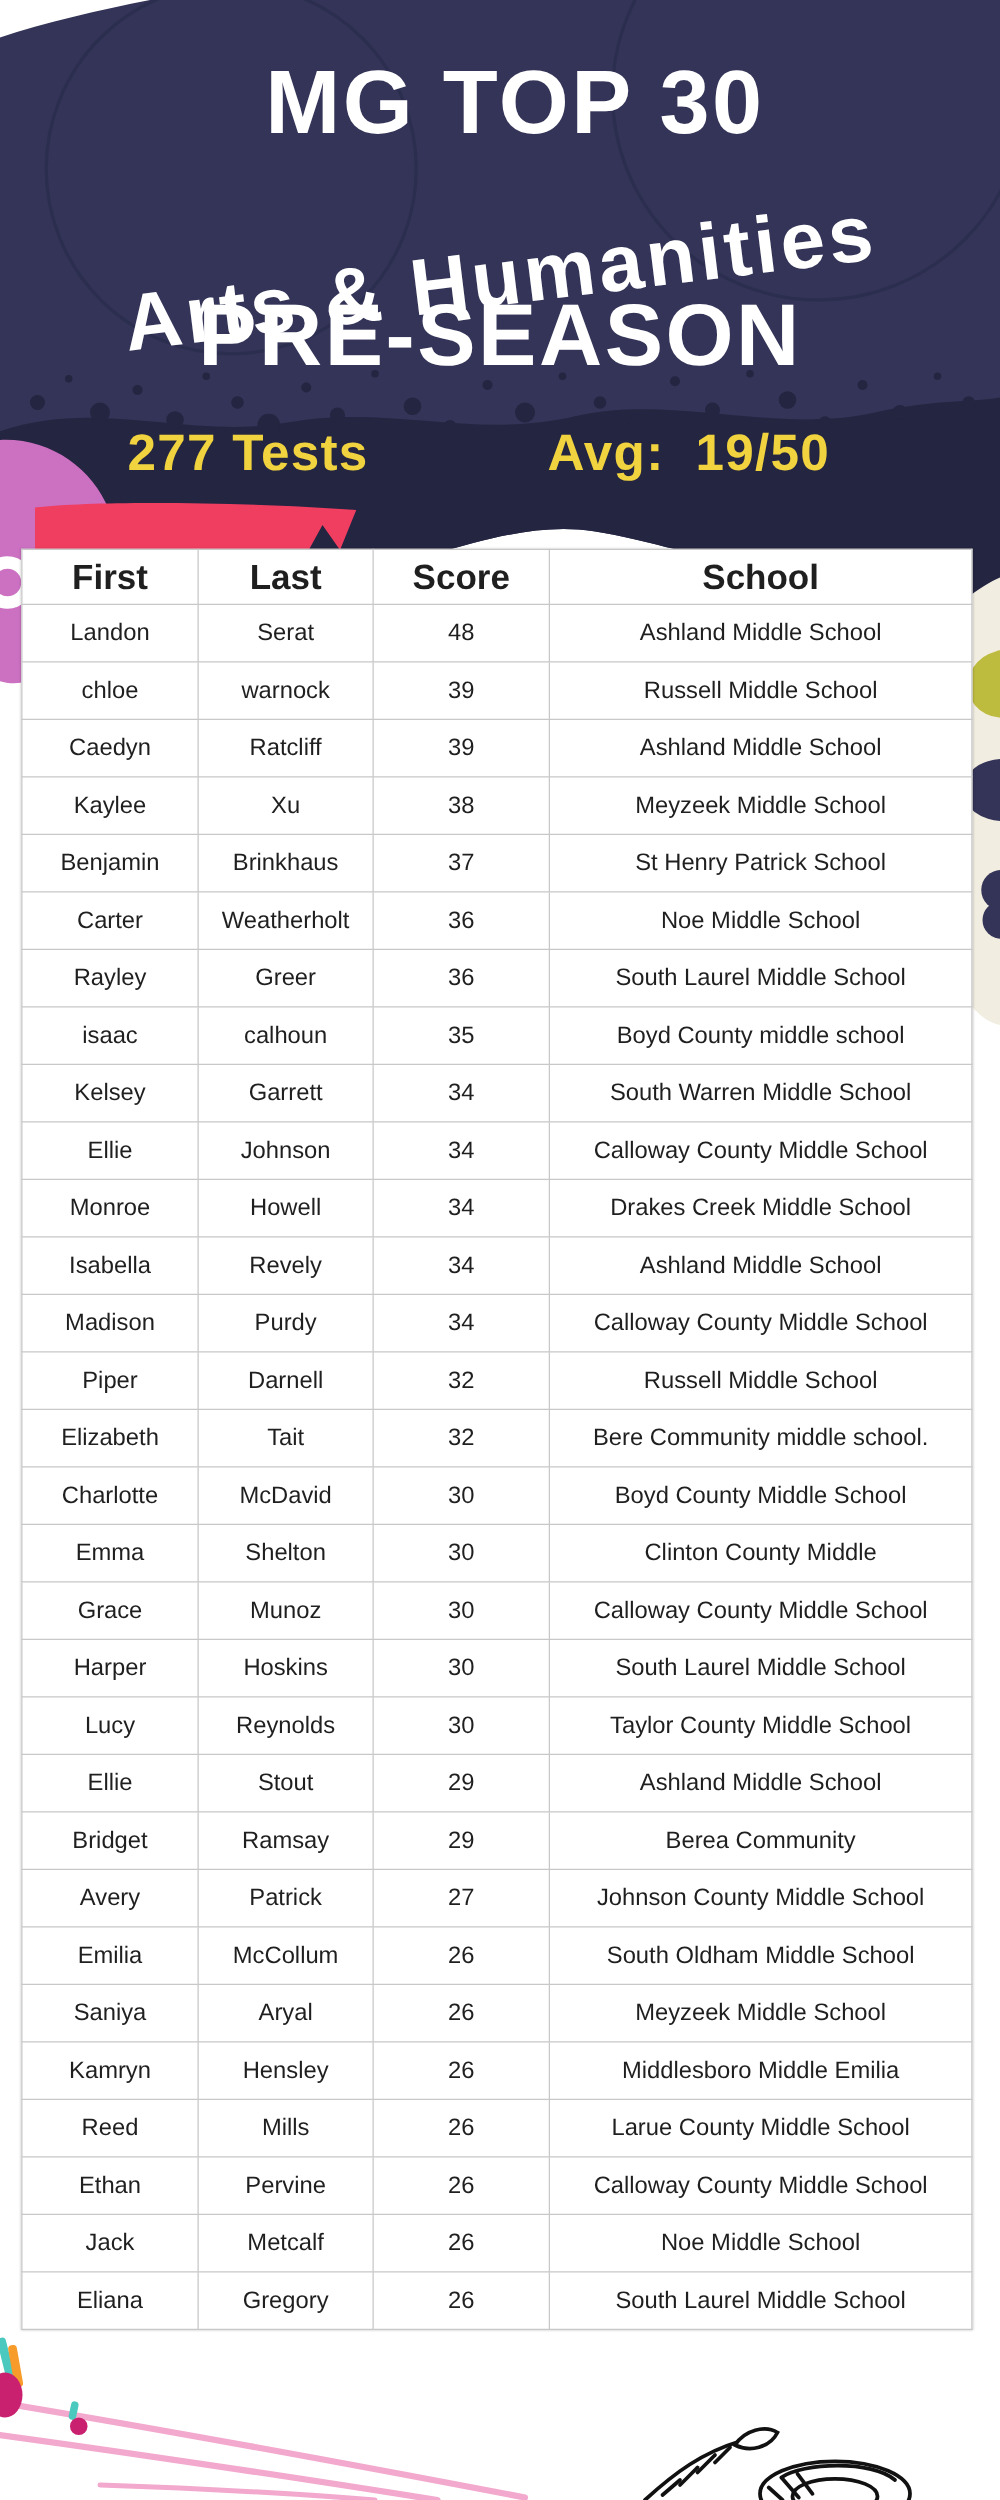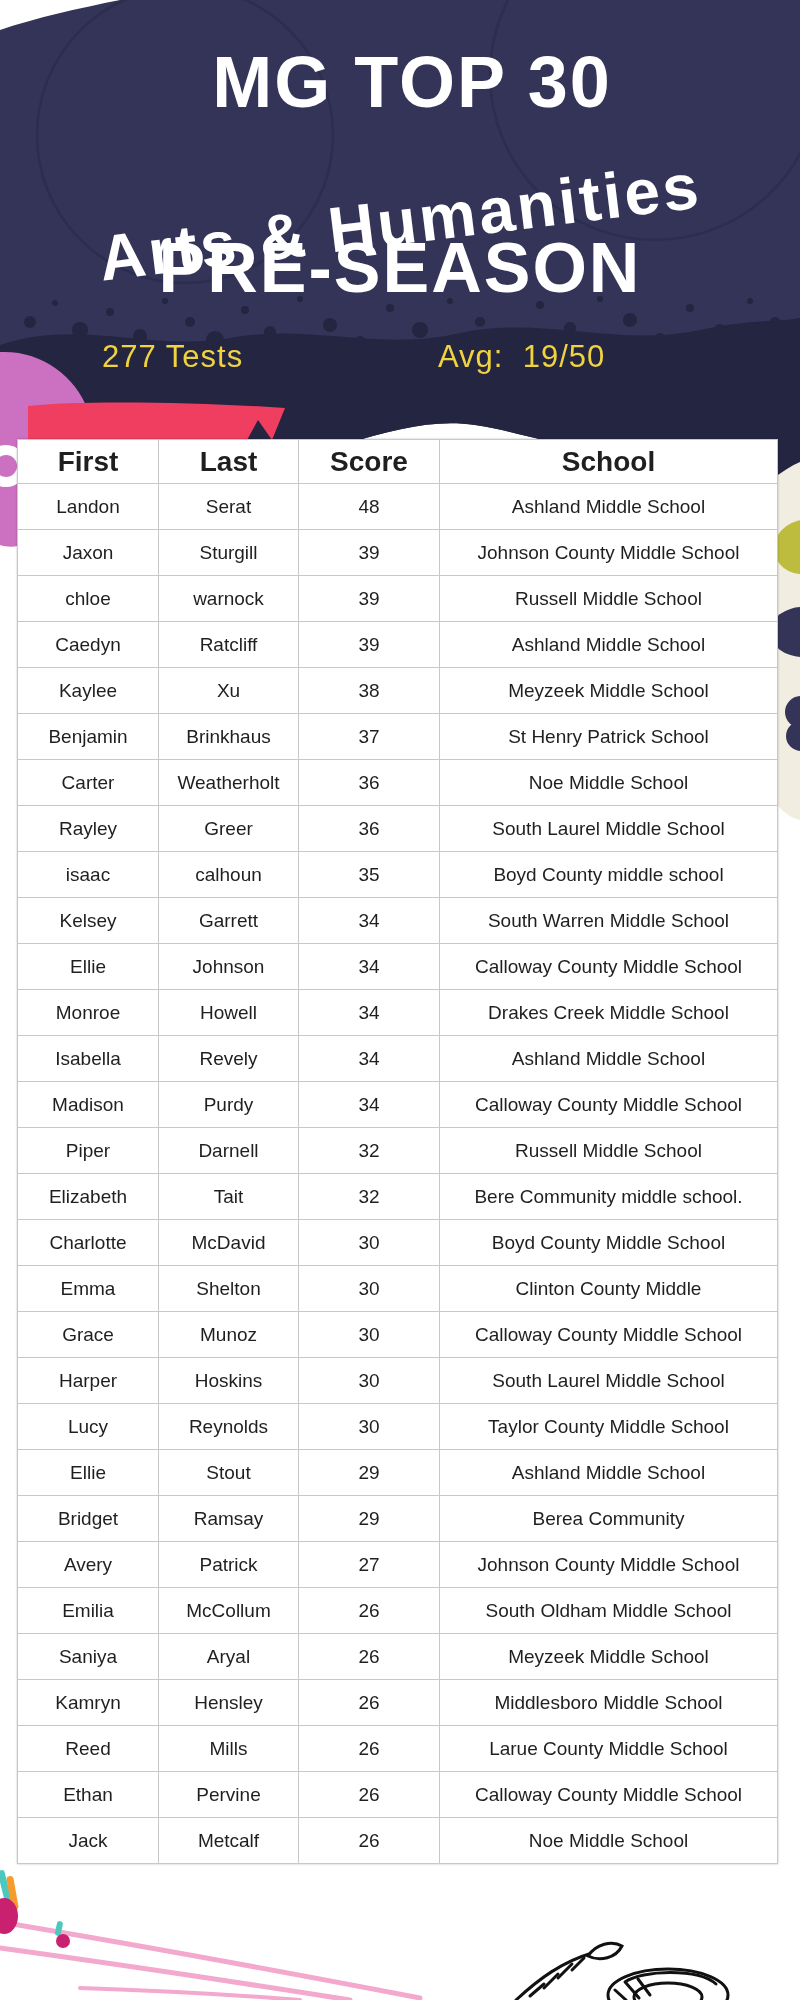--- a/index.html
+++ b/index.html
@@ -14,21 +14,21 @@
     z-index:2;font-weight:800;
   }
   .t1{top:46px;font-size:72px;line-height:72px;letter-spacing:2px;margin-left:12px;}
   .t2{
     top:186px;font-size:64px;line-height:72px;font-weight:700;
     letter-spacing:3px;transform:rotate(-7deg);
   }
   .t3{top:233px;font-size:70px;line-height:70px;letter-spacing:2px;}
   .stat{
     position:absolute;z-index:2;color:var(--yellow);
-    font-size:31px;font-weight:400;letter-spacing:1px;white-space:pre;
+    font-size:41px;font-weight:700;letter-spacing:1px;white-space:pre;
   }
   .stat.tests{left:102px;top:339px;}
   .stat.avg{left:438px;top:339px;}
   table.board{
     position:absolute;left:17px;top:439px;width:760px;z-index:3;
     border-collapse:collapse;table-layout:fixed;background:#fff;
     box-shadow:0 0 2px rgba(0,0,0,.25);
   }
   table.board th, table.board td{
     border:1px solid var(--table_border);
@@ -163,26 +163,20 @@
     </tr>
   </thead>
   <tbody>
       <tr>
         <td>Landon</td>
         <td>Serat</td>
         <td>48</td>
         <td>Ashland Middle School</td>
       </tr>
       <tr>
-        <td>Jaxon</td>
-        <td>Sturgill</td>
-        <td>39</td>
-        <td>Johnson County Middle School</td>
-      </tr>
-      <tr>
         <td>chloe</td>
         <td>warnock</td>
         <td>39</td>
         <td>Russell Middle School</td>
       </tr>
       <tr>
         <td>Caedyn</td>
         <td>Ratcliff</td>
         <td>39</td>
         <td>Ashland Middle School</td>
@@ -316,34 +310,40 @@
       <tr>
         <td>Saniya</td>
         <td>Aryal</td>
         <td>26</td>
         <td>Meyzeek Middle School</td>
       </tr>
       <tr>
         <td>Kamryn</td>
         <td>Hensley</td>
         <td>26</td>
-        <td>Middlesboro Middle School</td>
+        <td>Middlesboro Middle Emilia</td>
       </tr>
       <tr>
         <td>Reed</td>
         <td>Mills</td>
         <td>26</td>
         <td>Larue County Middle School</td>
       </tr>
       <tr>
         <td>Ethan</td>
         <td>Pervine</td>
         <td>26</td>
         <td>Calloway County Middle School</td>
       </tr>
       <tr>
         <td>Jack</td>
         <td>Metcalf</td>
         <td>26</td>
         <td>Noe Middle School</td>
       </tr>
+      <tr>
+        <td>Eliana</td>
+        <td>Gregory</td>
+        <td>26</td>
+        <td>South Laurel Middle School</td>
+      </tr>
     </tbody>
 </table>
 
 </body></html>

